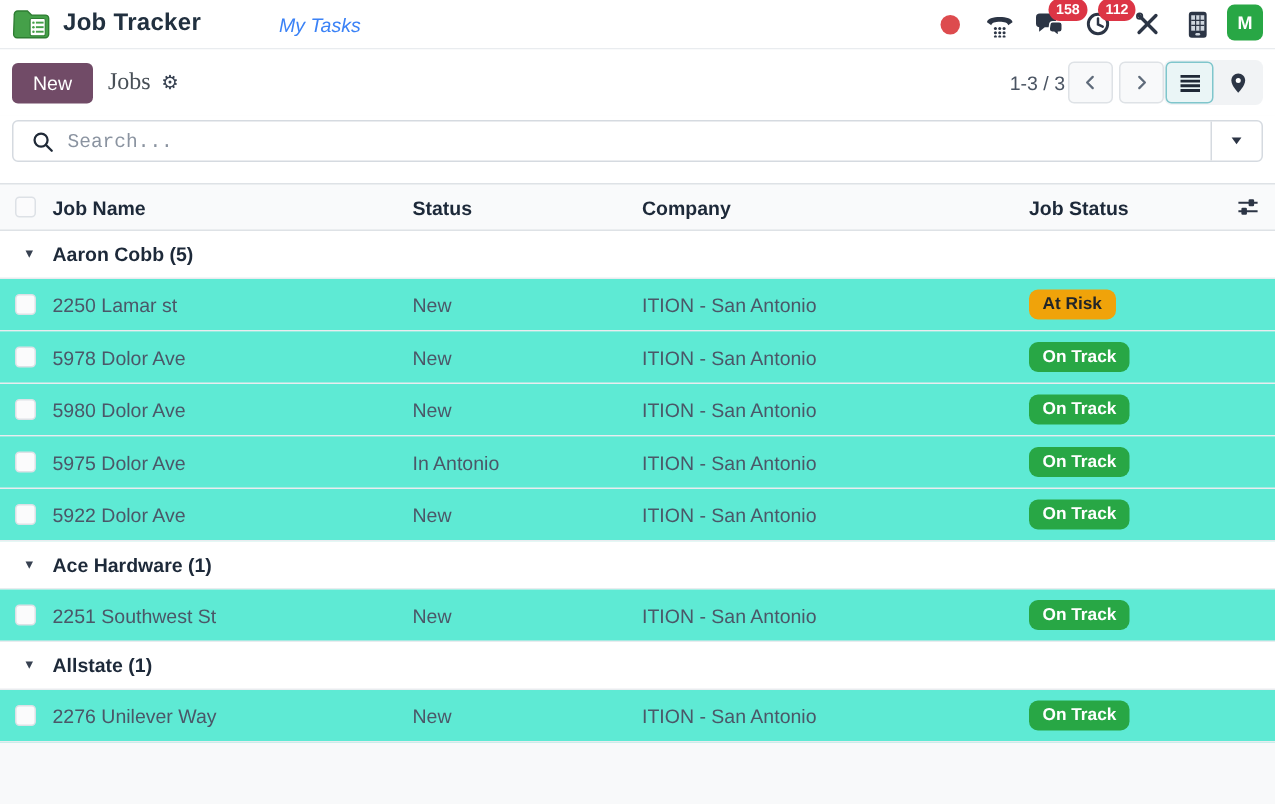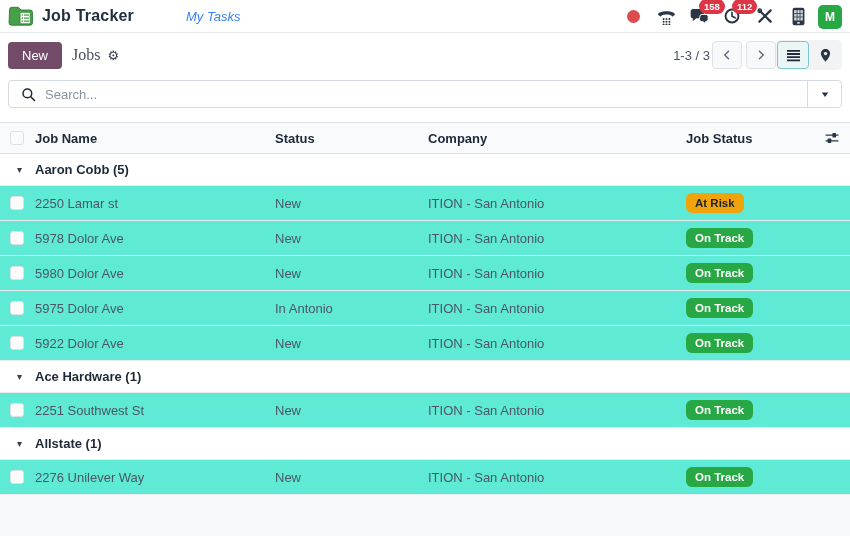--- a/index.html
+++ b/index.html
@@ -6,21 +6,21 @@
   html,body { width:850px; height:536px; overflow:hidden; }
   body { font-family:"Liberation Sans","DejaVu Sans",sans-serif; background:#f8f9fa; color:#4b5768; }
 
   
   .navbar { height:33px; background:#fff; border-bottom:1px solid #e9ecef;
             display:flex; align-items:center; padding:0 8px;gap:24px; }
   .brand { display:flex; align-items:center; gap:8px; }
   .app-title { font-size:16px; font-weight:600; color:#21303f; letter-spacing:.2px; }
   .nav-menu { display:flex; margin-left:18px; }
   .nav-menu-item { font-size:13px; color:#3b82f6; padding:6px 10px; cursor:pointer;font-style:italic; }
-  .nav-right { margin-left:auto; display:flex; align-items:flex-end; gap:7px; }
+  .nav-right { margin-left:auto; display:flex; align-items:flex-start; gap:7px; }
   .nav-icon-btn { position:relative; width:26px; height:26px; display:flex;
                   align-items:center; justify-content:center; cursor:pointer; }
   .count-badge { position:absolute; top:-4px; left:13px; background:#dc3545; color:#fff;
                  font-size:9.5px; font-weight:700; line-height:1; padding:2.5px 5px;
                  border-radius:8px; white-space:nowrap; }
   .record-dot { width:13px; height:13px; border-radius:50%; background:#dd4b4e; }
   .avatar { width:24px; height:24px; border-radius:5px; background:#28a745; color:#fff;
             font-size:12px; font-weight:700; display:flex; align-items:center;
             justify-content:center; cursor:pointer; }
 
@@ -39,21 +39,21 @@
                background:#f8f9fa; display:flex; align-items:center; justify-content:center;
                cursor:pointer; }
   .switcher { display:flex; background:#f1f3f5; border-radius:5px; padding:1px; }
   .switch-btn { width:32px; height:28px; display:flex; align-items:center; justify-content:center;
                 border-radius:4px; cursor:pointer; border:1px solid transparent; }
   .switch-btn.active { background:#eaf5f6; border:1px solid #7fc6cc; }
 
   
   .search-wrap { background:#fff; padding:3px 8px 14px; }
   .search-box { height:28px; border:1px solid #d5dae0; border-radius:4px; background:#fff;
-                display:flex; align-items:center; }
+                display:flex; align-items:center;font-family:Liberation Mono, monospace; }
   .search-icon-cell { padding:0 9px 0 12px; display:flex; align-items:center; }
   .search-input { flex:1; border:none; outline:none; font-size:13px; color:#374151;
                   font-family:inherit; background:transparent; height:100%; }
   .search-input::placeholder { color:#8a93a0; }
   .search-caret-cell { width:34px; align-self:stretch; border-left:1px solid #d5dae0;
                        display:flex; align-items:center; justify-content:center; cursor:pointer; }
   .caret-down { font-size:8px; color:#2c3545; transform:scaleX(1.4); }
 
   
   .grid-cols { display:grid; grid-template-columns:35px 240px 153px 258px 1fr 40px; align-items:center; }

